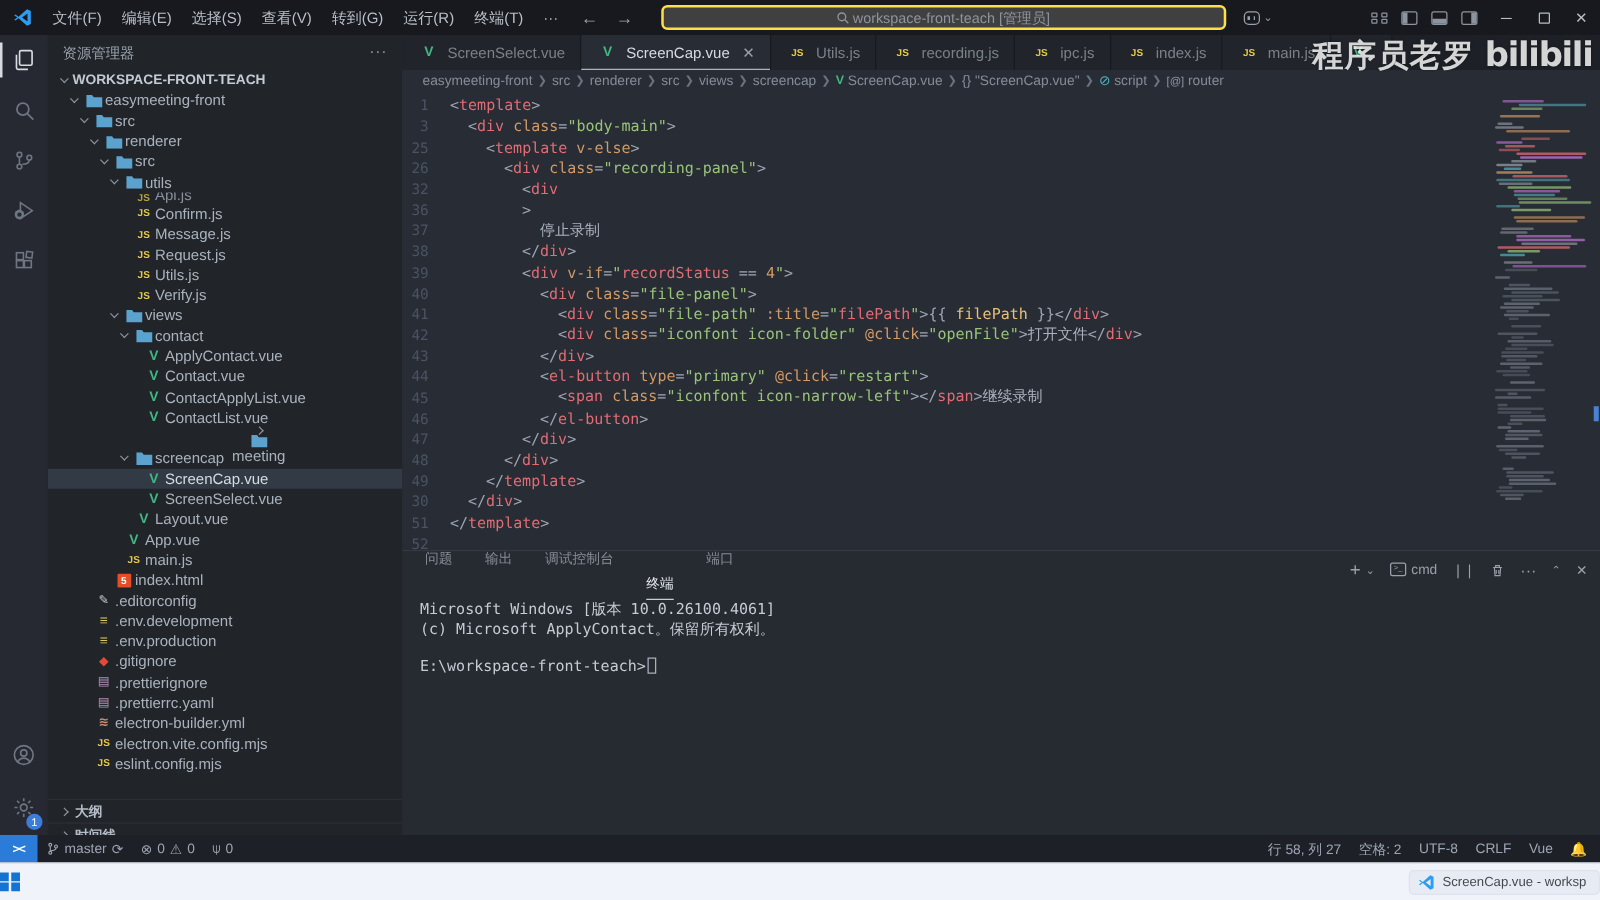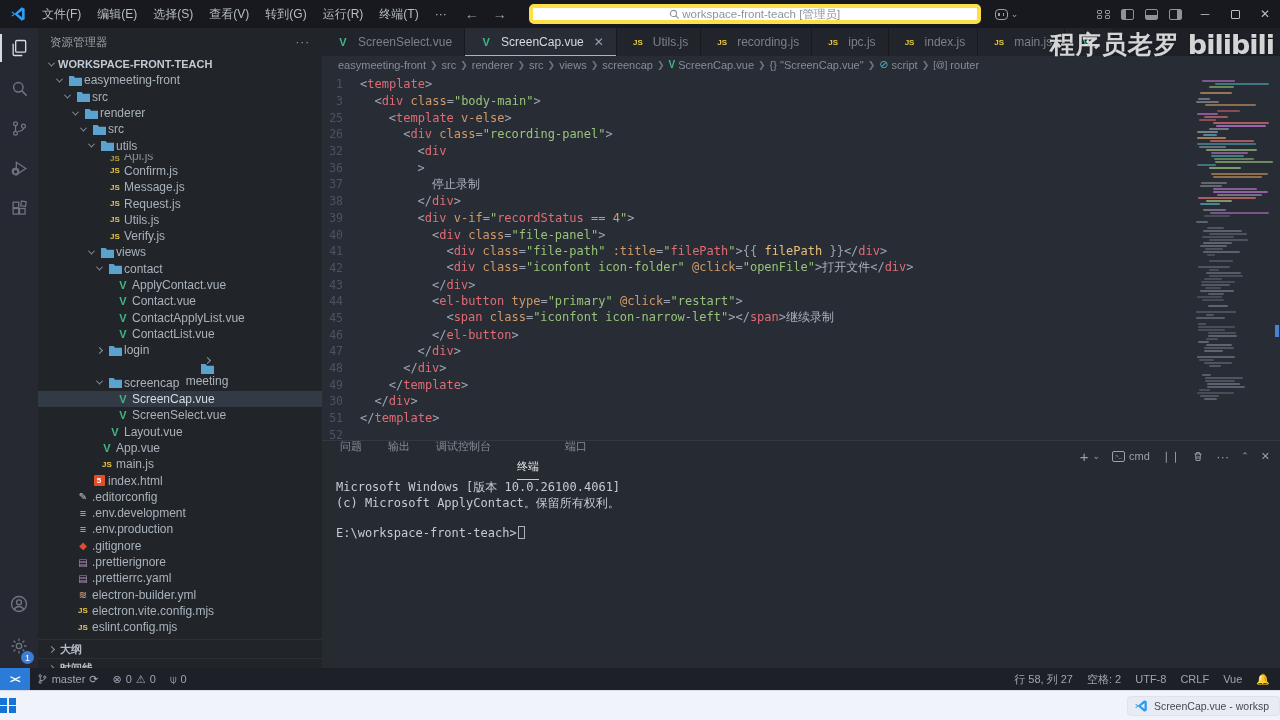--- a/index.html
+++ b/index.html
@@ -5,21 +5,21 @@
   * { margin:0; padding:0; box-sizing:border-box; }
   html,body { width:1280px; height:720px; overflow:hidden; background:#111; }
   body { font-family:"Liberation Sans","DejaVu Sans",sans-serif; font-size:12px; color:#a9b2bc; }
   .screen { position:relative; width:1280px; height:720px; background:#282c34; display:flex; flex-direction:column; }
 
   
   .titlebar { height:28px; background:#17191f; display:flex; align-items:center; flex:0 0 auto; }
   .vscode-logo { width:16px; height:16px; margin:0 8px 0 10px; flex:0 0 auto; }
   .menu-item { color:#b8bec6; font-size:12px; padding:0 8px; line-height:28px; cursor:default; }
   .nav-arrows { display:flex; gap:14px; margin-left:10px; color:#9aa1ab; font-size:14px; }
-  .search-box { margin-left:22px; width:452px; height:20px; background:#ffffff; border:4px solid #fde047;
+  .search-box { margin-left:22px; width:452px; height:20px; background:#404040; border:2px solid #fde047;
     border-radius:5px; display:flex; align-items:center; justify-content:center; color:#8d949e; gap:2px; font-size:11.5px;}
   .copilot { display:flex; align-items:center; gap:3px; margin-left:14px; color:#9aa1ab; }
   .copilot-face { width:13px; height:11px; border:1.4px solid #9aa1ab; border-radius:4px; position:relative; }
   .copilot-face:before, .copilot-face:after { content:""; position:absolute; top:3px; width:1.6px; height:3.5px; background:#9aa1ab; }
   .copilot-face:before { left:2.5px; } .copilot-face:after { right:2.5px; }
   .layout-icons { display:flex; gap:11px; margin-left:auto; margin-right:8px; }
   .li-box { width:13px; height:11px; border:1.2px solid #8d949e; border-radius:2px; position:relative; }
   .li-box.grid { border:none; } .li-box.grid i { position:absolute; width:5px; height:4px; border:1.1px solid #8d949e; border-radius:1px; }
   .li-box.grid i:nth-child(1){left:0;top:1px;} .li-box.grid i:nth-child(2){right:0;top:1px;} .li-box.grid i:nth-child(3){left:0;bottom:1px;} .li-box.grid i:nth-child(4){right:0;bottom:1px;}
   .li-box.left:before { content:""; position:absolute; left:0; top:0; bottom:0; width:4px; background:#8d949e; }
@@ -74,21 +74,21 @@
   .minimap .bar { position:absolute; height:2px; border-radius:1px; }
   .scroll-marker { position:absolute; right:1px; width:4px; height:12px; background:#4a82d2; }
 
   
   .panel { flex:1 1 auto; border-top:1px solid #333842; display:flex; flex-direction:column; background:#262a31; min-height:0; }
   .panel-head { height:30px; display:flex; align-items:center; padding:0 10px 0 18px; flex:0 0 auto; }
   .ptab { font-size:11px; color:#868d97; margin-right:26px; padding:7px 0 5px; text-transform:none; }
   .ptab.active { color:#e2e6ea; border-bottom:1px solid #c8ccd4;margin-top:20px; }
   .panel-actions { margin-left:auto; display:flex; align-items:center; gap:12px; color:#9aa1ab; font-size:13px; }
   .pa-group { display:flex; align-items:center; gap:4px; }
-  .cmd-chip { display:flex; align-items:flex-end; gap:4px; font-size:11px; color:#9aa1ab; }
+  .cmd-chip { display:flex; align-items:flex-start; gap:4px; font-size:11px; color:#9aa1ab; }
   .cmd-ic { width:13px; height:11px; border:1.1px solid #9aa1ab; border-radius:2px; font-size:6px; line-height:9px; text-align:center; color:#9aa1ab;}
   .term { flex:1; padding:8px 0 0 14px; font-family:"DejaVu Sans Mono","Liberation Mono",monospace; font-size:12px; color:#c5cbd3; }
   .term .tline { height:15.5px; white-space:pre; }
   .cursor-box { display:inline-block; width:7px; height:13px; border:1px solid #aab1bb; vertical-align:-2px; margin-left:1px; }
 
   
   .statusbar { height:22px; background:#1d2127; display:flex; align-items:center; font-size:11px; color:#9da5b4; flex:0 0 auto; }
   .remote-chip { height:22px; background:#2b7bd8; color:#fff; display:flex; align-items:center; padding:0 10px; font-weight:bold; font-size:10px; letter-spacing:-1px; }
   .sb-item { display:flex; align-items:center; gap:4px; padding:0 7px; }
   .sb-right { margin-left:auto; display:flex; align-items:center; }
@@ -348,31 +348,20 @@
           </div>
           <div class="trow" style="padding-left: 62px;">
             <span class="chev "></span>
             <span class="ficon" style="color: rgb(65, 184, 131); font-size: 11px;">V</span>
             <span>ContactApplyList.vue</span>
           </div>
           <div class="trow" style="padding-left: 62px;">
             <span class="chev "></span>
             <span class="ficon" style="color: rgb(65, 184, 131); font-size: 11px;">V</span>
             <span>ContactList.vue</span>
-          </div>
-          <div class="trow" style="padding-left: 54px;">
-            <span class="chev closed">
-              <i></i>
-            </span>
-            <span class="ficon">
-              <svg width="13" height="11" viewBox="0 0 13 11">
-                <path d="M0 1h4.6l1.4 1.8H13V11H0z" fill="#5ba3ce"></path>
-              </svg>
-            </span>
-            <span>login</span>
           </div>
           <div class="trow" style="padding-left: 54px; flex-direction: column;">
             <span class="chev closed">
               <i></i>
             </span>
             <span class="ficon">
               <svg width="13" height="11" viewBox="0 0 13 11">
                 <path d="M0 1h4.6l1.4 1.8H13V11H0z" fill="#5ba3ce"></path>
               </svg>
             </span>

